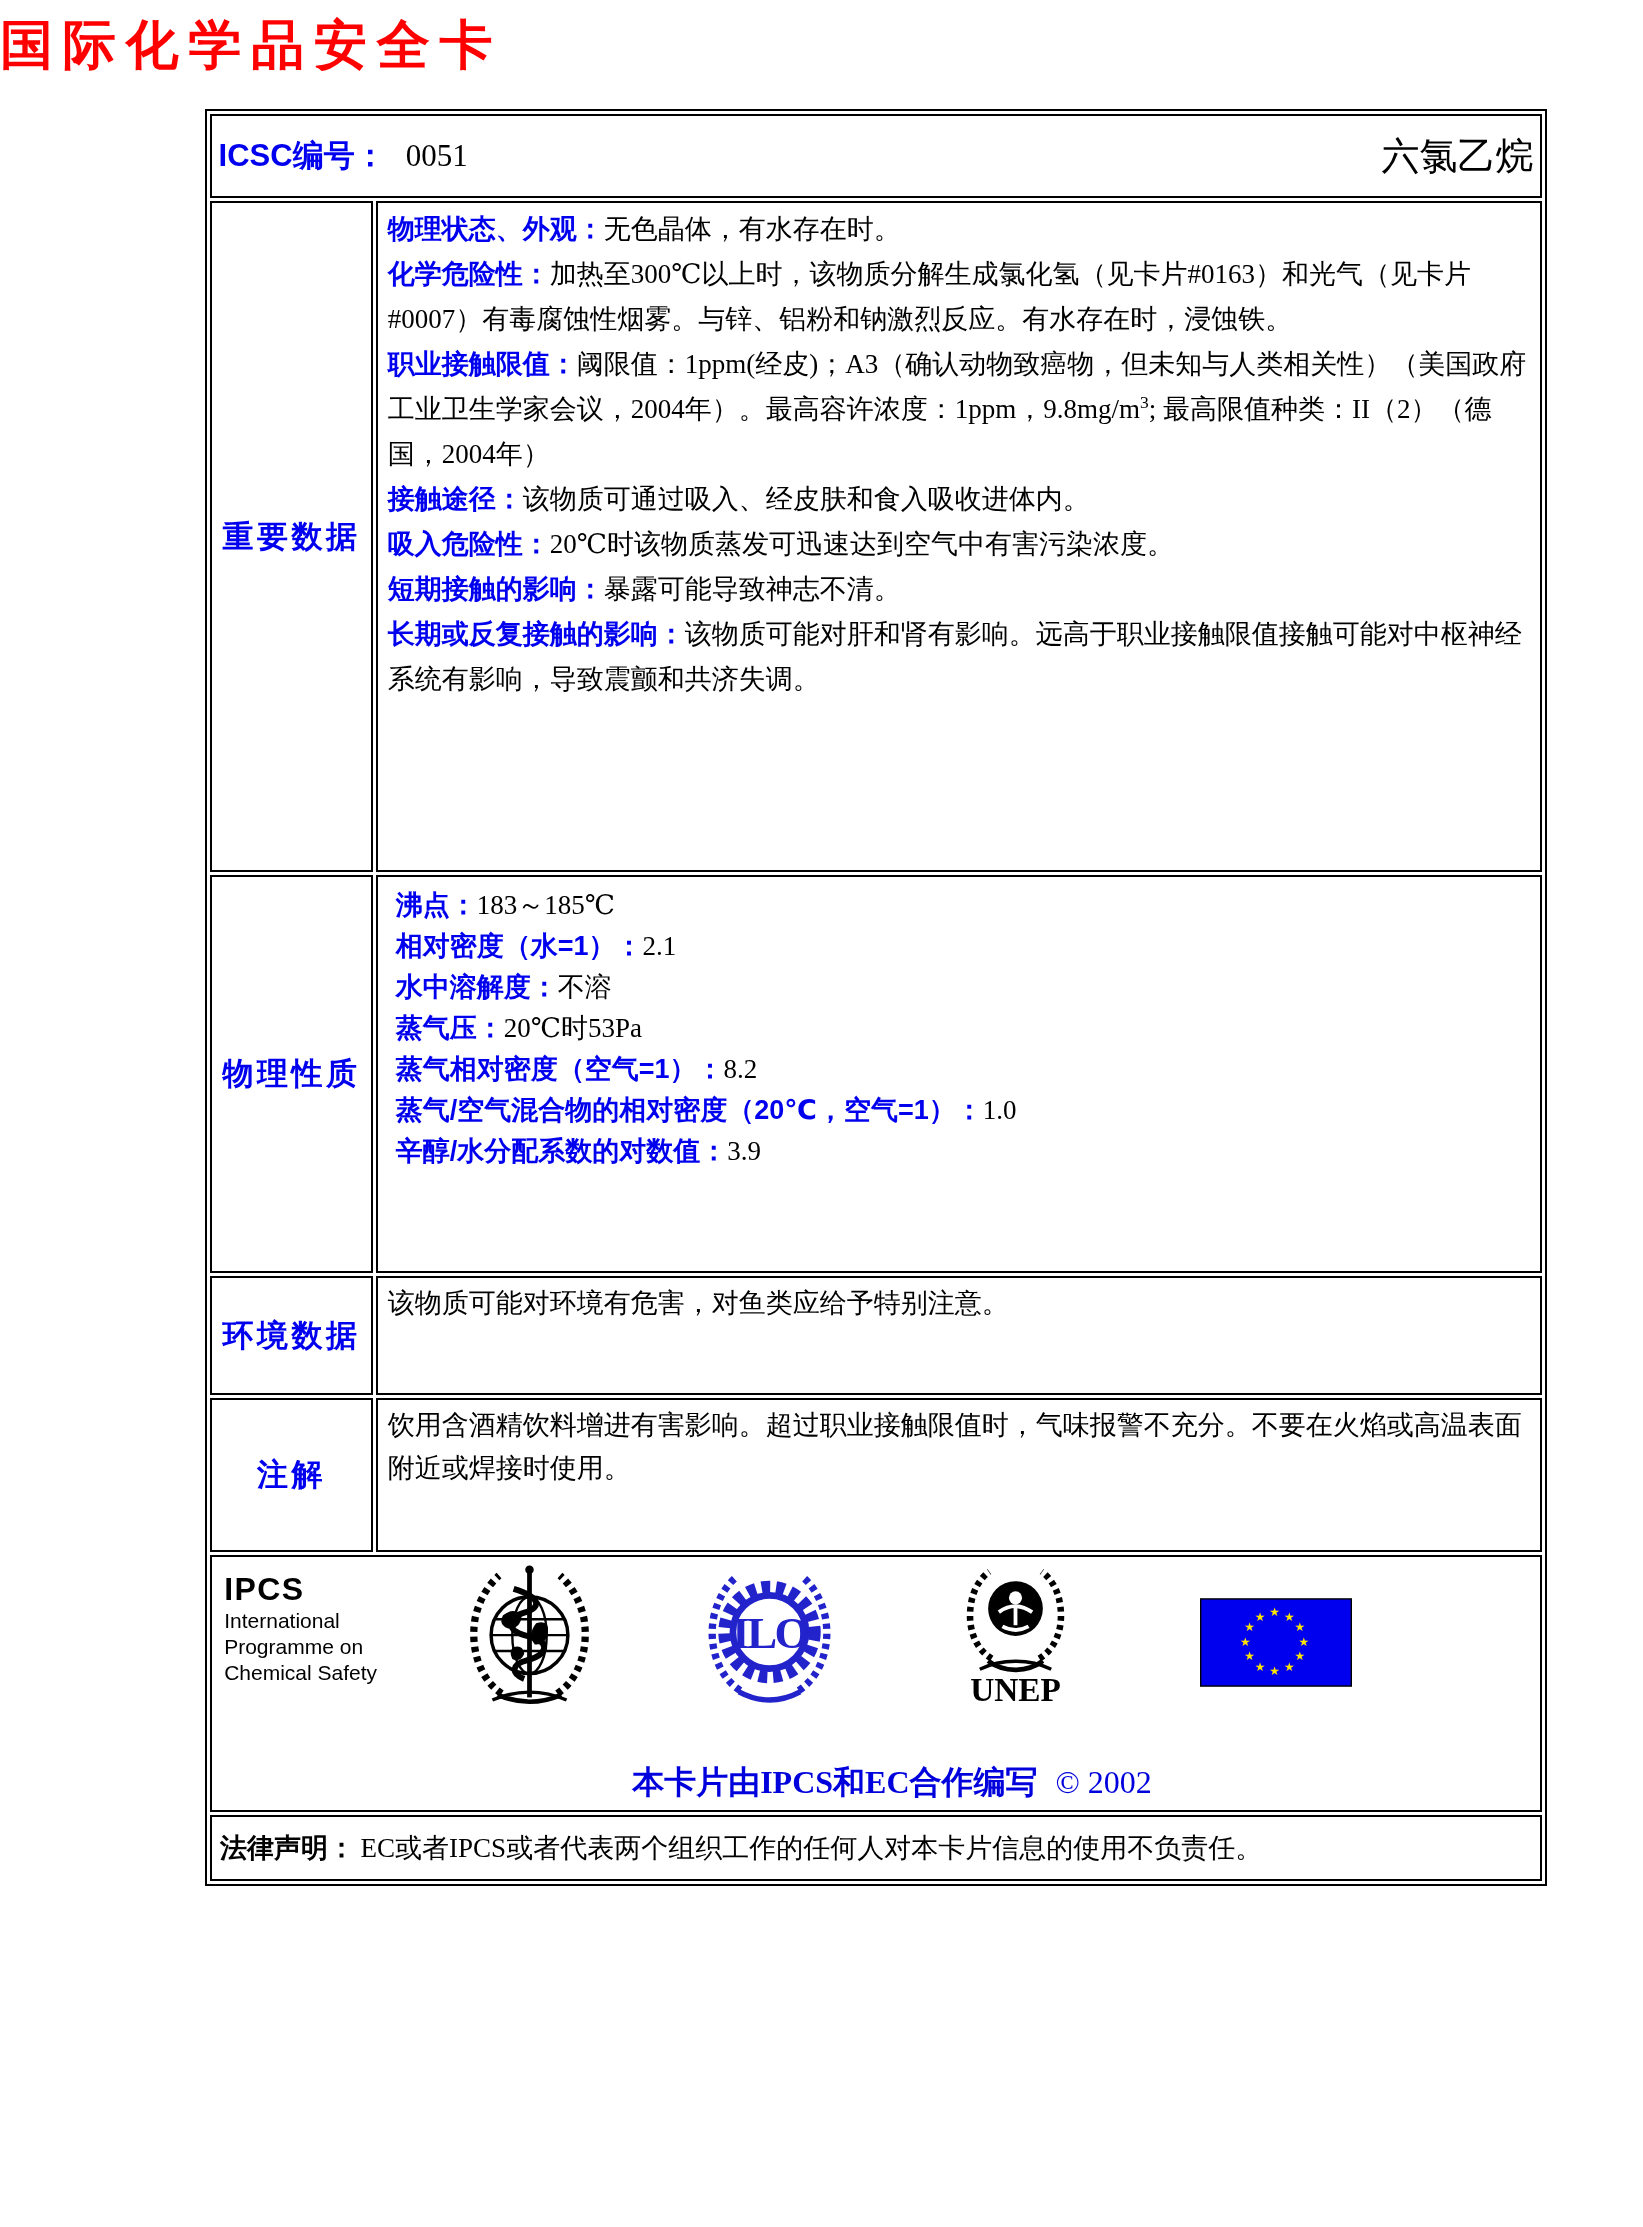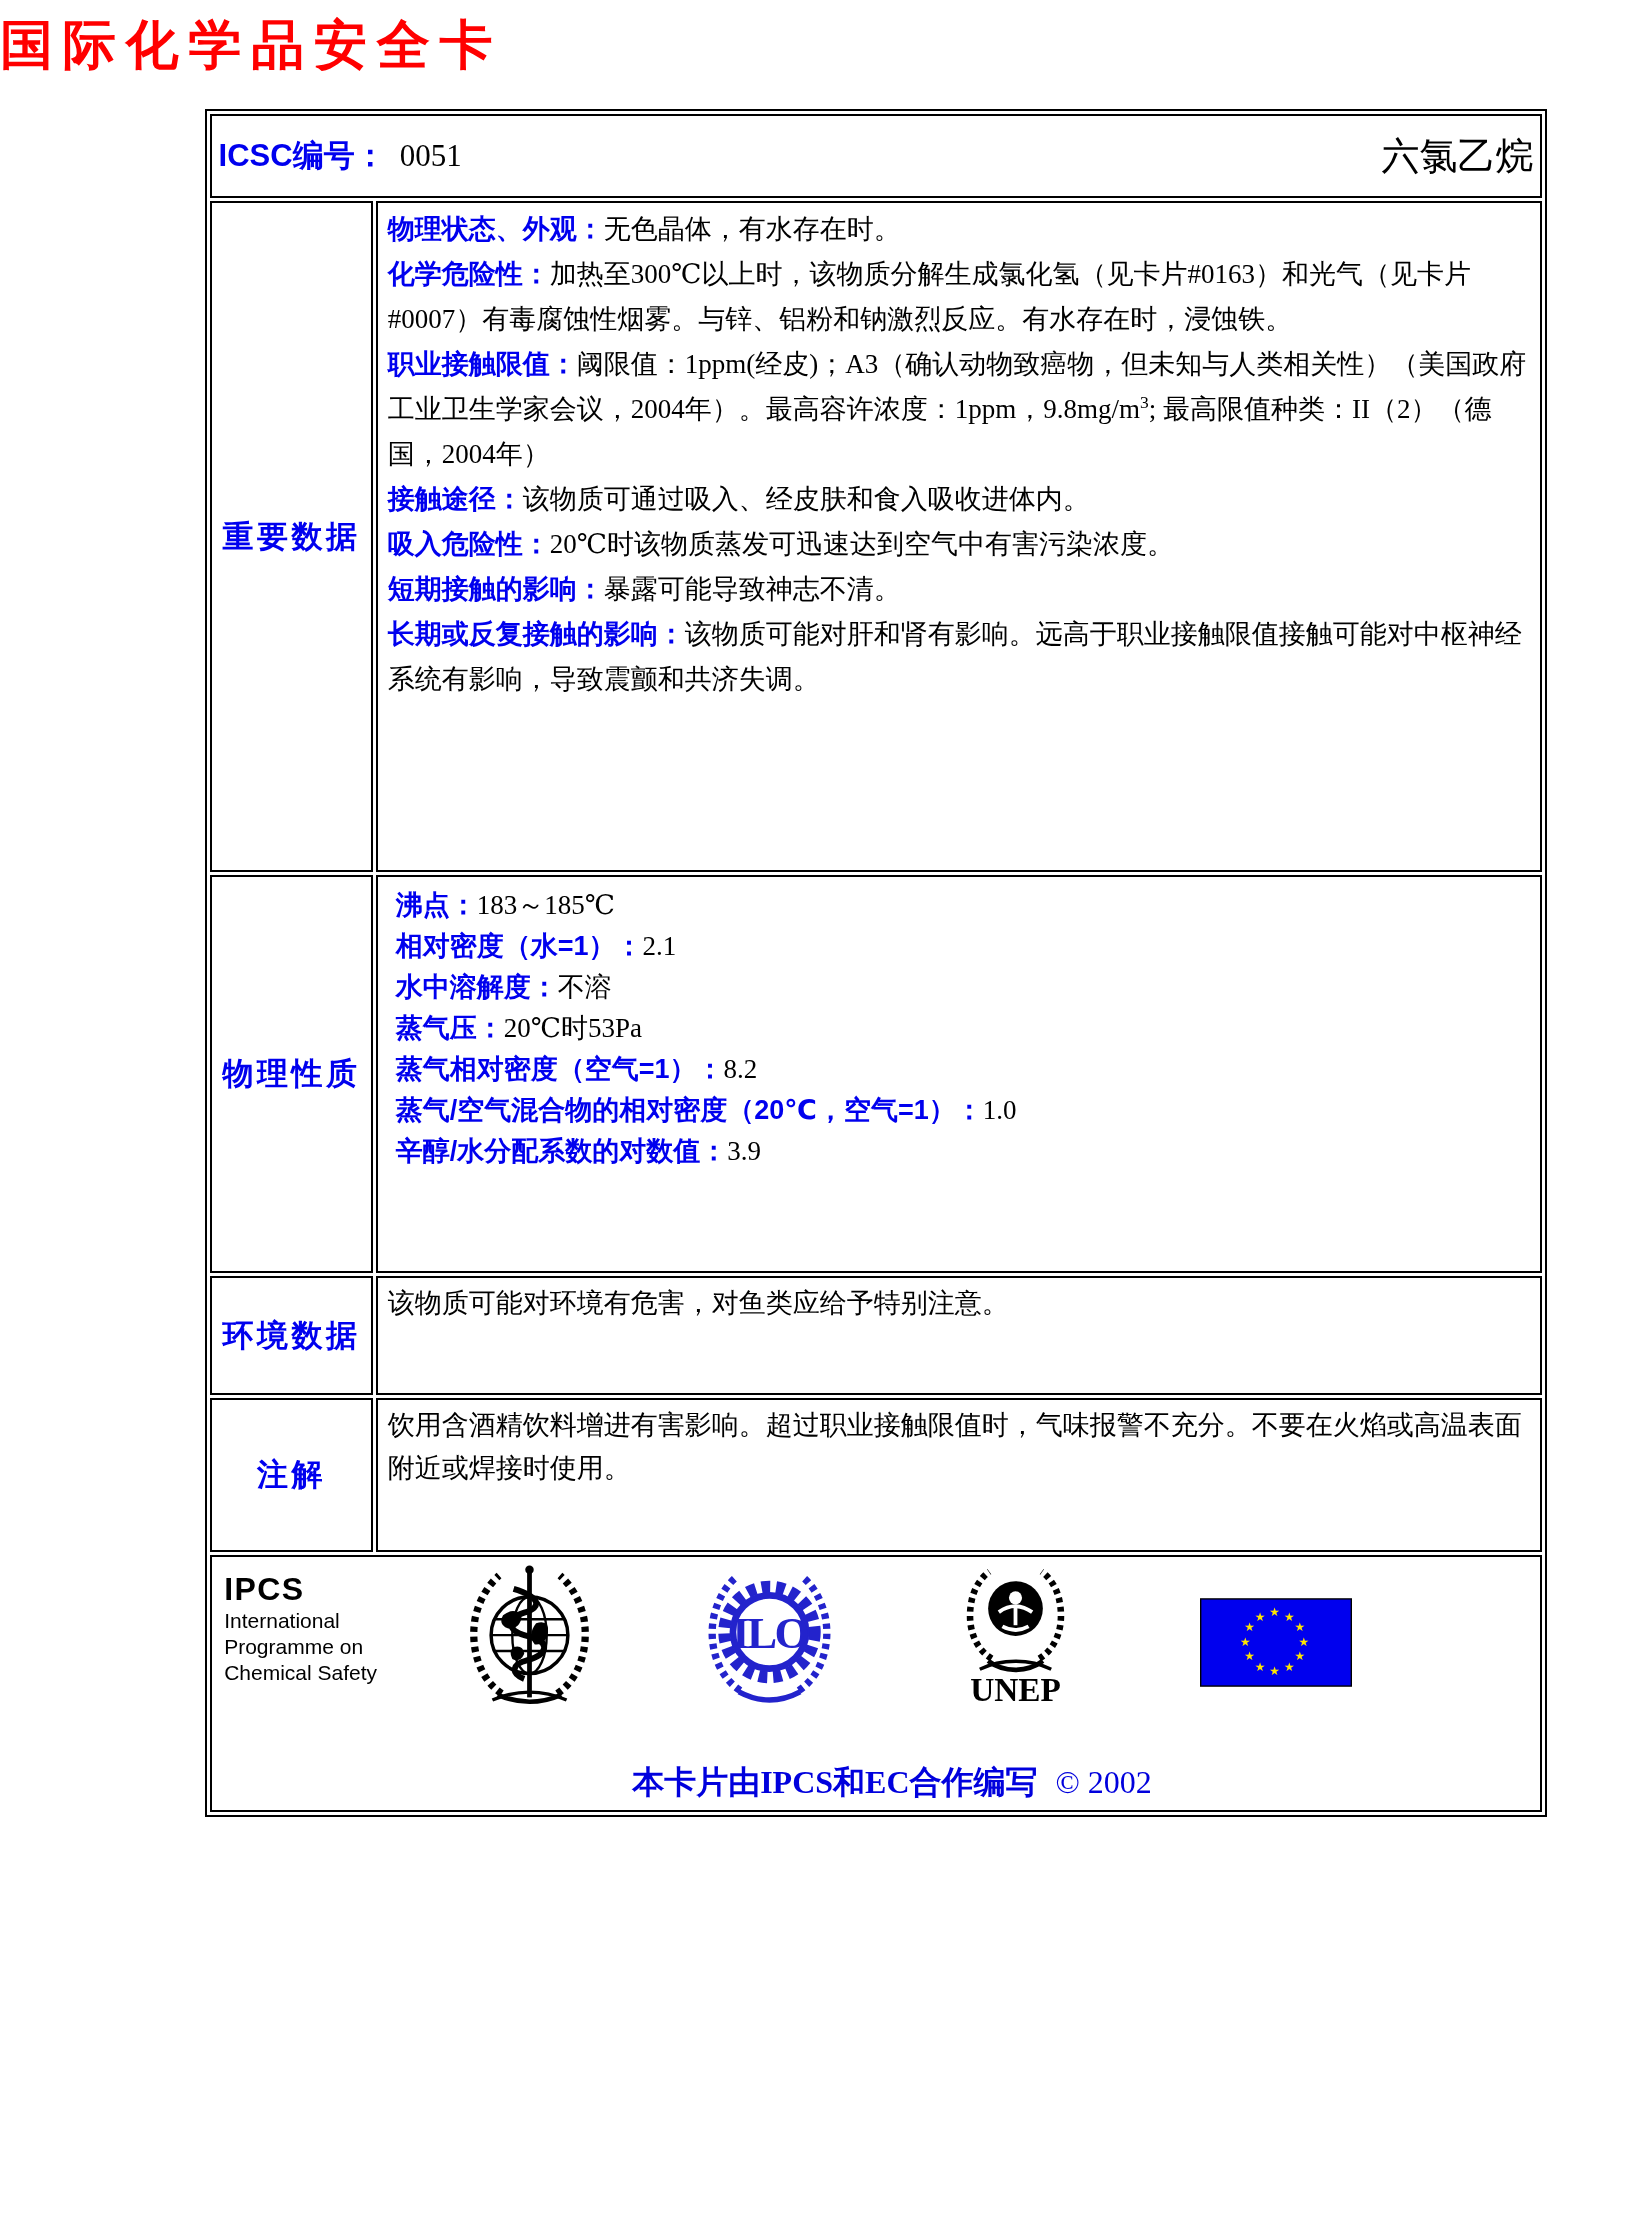--- a/index.html
+++ b/index.html
@@ -29,21 +29,21 @@
   .fl{
     color:#0000ee;font-weight:bold;
     font-family:"Liberation Sans","DejaVu Sans",sans-serif;
   }
   sup.s3{font-size:17.5px;line-height:0;}
   .hdr-flex{
     display:flex;justify-content:space-between;align-items:center;
     height:78px;padding:0 5.6px;font-size:31px;
   }
   .hdr-left{white-space:nowrap;}
-  .hdr-num{margin-left:14px;color:#000;}
+  .hdr-num{margin-left:20px;color:#000;}
   .chem-name{font-size:38px;}
   .env-cnt,.note-cnt,.add-cnt{font-size:27px;line-height:43px;}
   .logos{position:relative;height:251px;}
   .ipcs{
     position:absolute;left:11.2px;top:12.6px;
     font-family:"Liberation Sans","DejaVu Sans",sans-serif;
   }
   .ipcs-t{font-size:32px;font-weight:bold;letter-spacing:1.4px;}
   .ipcs-l{font-size:21px;line-height:26px;}
   .logo{position:absolute;}
@@ -201,15 +201,23 @@
           </g>
         </svg>
 
         <div class="copy">
           <span class="copy-b">本卡片由IPCS和EC合作编写</span><span class="copy-y">© 2002</span>
         </div>
       </div>
     </td>
   </tr>
 
+  <tr>
+    <td colspan="2">
+      <div class="legal">
+        <span class="legal-lbl">法律声明：</span>
+        <span class="legal-txt">EC或者IPCS或者代表两个组织工作的任何人对本卡片信息的使用不负责任。</span>
+      </div>
+    </td>
+  </tr>
 </tbody>
   </table>
 
 
 </body></html>

